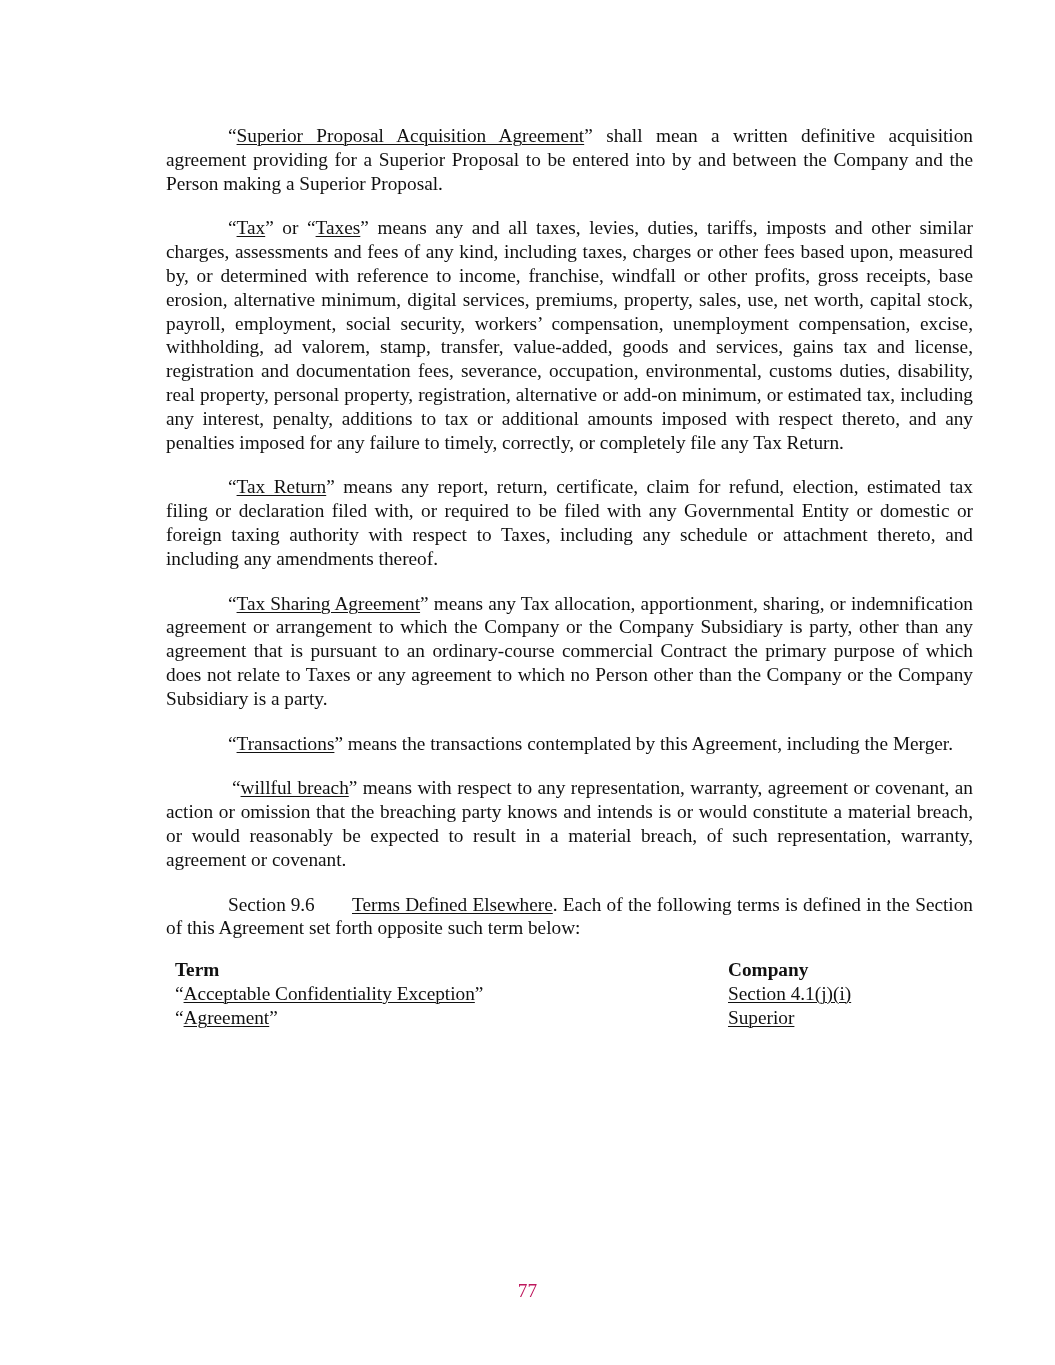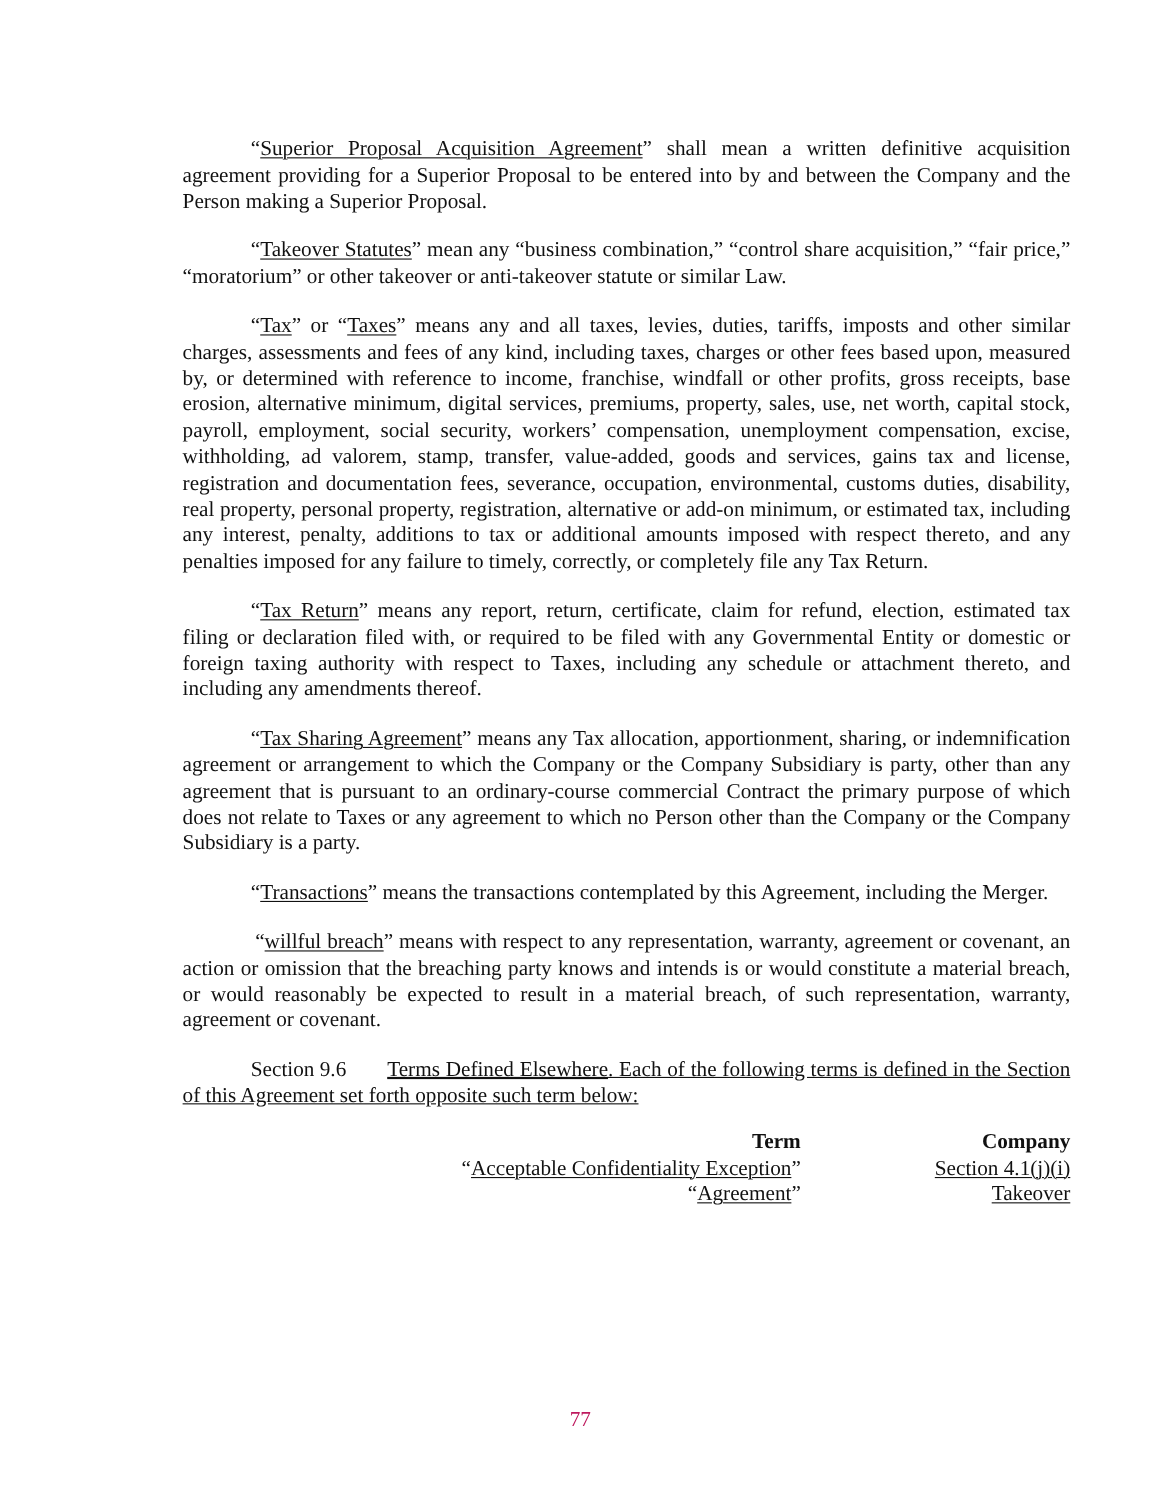--- a/index.html
+++ b/index.html
@@ -33,21 +33,21 @@
     .u { text-decoration: underline; text-underline-offset: 2px; text-decoration-thickness: 1px; }
     .section-num { display: inline-block; width: 124px; text-indent: 0; }
     .terms-table {
       margin-top: 4px;
       margin-left: 9px;
       width: 798px;
       border-collapse: collapse;
     }
     .terms-table td, .terms-table th {
       padding: 0;
-      text-align: right;
+      text-align: left;
       vertical-align: top;
       font-weight: normal;
       height: 23.8px;
     }
     .terms-table th { font-weight: bold; }
     .terms-table .col-section { width: 245px; }
     .page-number {
       position: absolute;
       top: 1280px;
       left: 0;
@@ -58,49 +58,48 @@
       color: #be185d;
     }
   </style>
 </head>
 <body>
 
 <div class="page">
 
   <p class="para"><span>“</span><span class="u">Superior Proposal Acquisition Agreement</span><span>”</span><span> shall mean a written definitive acquisition agreement providing for a Superior Proposal to be entered into by and between the Company and the Person making a Superior Proposal.</span></p>
 
-  <p class="para"><span>“</span><span class="u">Takeover Statutes</span><span>”</span><span> mean any “business combination,” “control share acquisition,” “fair price,” “moratorium” or other takeover or anti-takeover statute or similar Law.</span></p>
 
   <p class="para"><span>“</span><span class="u">Tax</span><span>” or “</span><span class="u">Taxes</span><span>”</span><span> means any and all taxes, levies, duties, tariffs, imposts and other similar charges, assessments and fees of any kind, including taxes, charges or other fees based upon, measured by, or determined with reference to income, franchise, windfall or other profits, gross receipts, base erosion, alternative minimum, digital services, premiums, property, sales, use, net worth, capital stock, payroll, employment, social security, workers’ compensation, unemployment compensation, excise, withholding, ad valorem, stamp, transfer, value-added, goods and services, gains tax and license, registration and documentation fees, severance, occupation, environmental, customs duties, disability, real property, personal property, registration, alternative or add-on minimum, or estimated tax, including any interest, penalty, additions to tax or additional amounts imposed with respect thereto, and any penalties imposed for any failure to timely, correctly, or completely file any Tax Return.</span></p>
 
   <p class="para"><span>“</span><span class="u">Tax Return</span><span>”</span><span> means any report, return, certificate, claim for refund, election, estimated tax filing or declaration filed with, or required to be filed with any Governmental Entity or domestic or foreign taxing authority with respect to Taxes, including any schedule or attachment thereto, and including any amendments thereof.</span></p>
 
   <p class="para"><span>“</span><span class="u">Tax Sharing Agreement</span><span>”</span><span> means any Tax allocation, apportionment, sharing, or indemnification agreement or arrangement to which the Company or the Company Subsidiary is party, other than any agreement that is pursuant to an ordinary-course commercial Contract the primary purpose of which does not relate to Taxes or any agreement to which no Person other than the Company or the Company Subsidiary is a party.</span></p>
 
   <p class="para"><span>“</span><span class="u">Transactions</span><span>”</span><span> means the transactions contemplated by this Agreement, including the Merger.</span></p>
 
 
   <p class="para willful"><span>“</span><span class="u">willful breach</span><span>”</span><span> means with respect to any representation, warranty, agreement or covenant, an action or omission that the breaching party knows and intends is or would constitute a material breach, or would reasonably be expected to result in a material breach, of such representation, warranty, agreement or covenant.</span></p>
 
-  <p class="para" style="margin-bottom:18px;text-decoration:underline;"><span class="section-num">Section 9.6</span><span class="u">Terms Defined Elsewhere</span><span>. Each of the following terms is defined in the Section of this Agreement set forth opposite such term below:</span></p>
+  <p class="para" style="margin-bottom:18px;"><span class="section-num">Section 9.6</span><span class="u">Terms Defined Elsewhere</span><span>. Each of the following terms is defined in the Section of this Agreement set forth opposite such term below:</span></p>
 
   <table class="terms-table">
     <thead>
       <tr>
         <th>Term</th>
         <th class="col-section">Company</th>
       </tr>
     </thead>
     <tbody>
       <tr>
         <td><span>“</span><span class="u">Acceptable Confidentiality Exception</span><span>”</span></td>
         <td class="col-section"><span class="u">Section 4.1(j)(i)</span></td>
       </tr>
       <tr>
         <td><span>“</span><span class="u">Agreement</span><span>”</span></td>
-        <td class="col-section"><span class="u">Takeover</span></td>
+        <td class="col-section"><span class="u">Superior</span></td>
       </tr>
     </tbody>
   </table>
 
 </div>
 
 <div class="page-number">77</div>
 
 </body></html>

